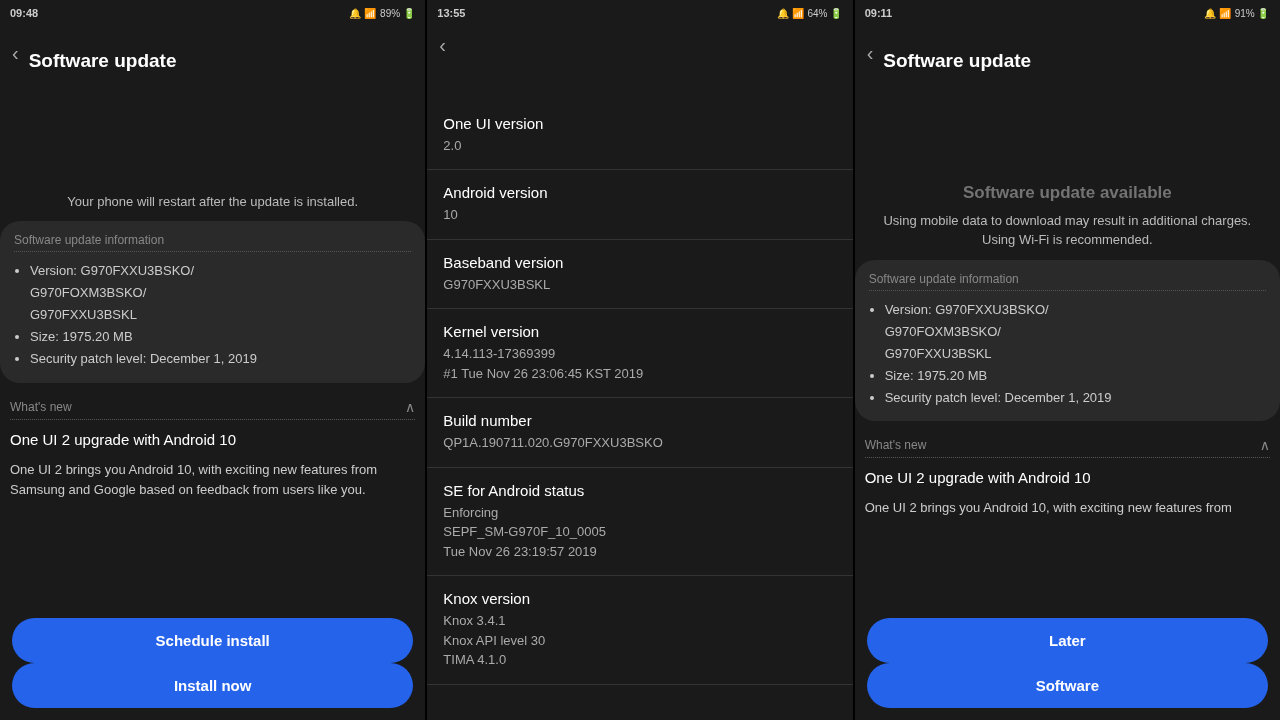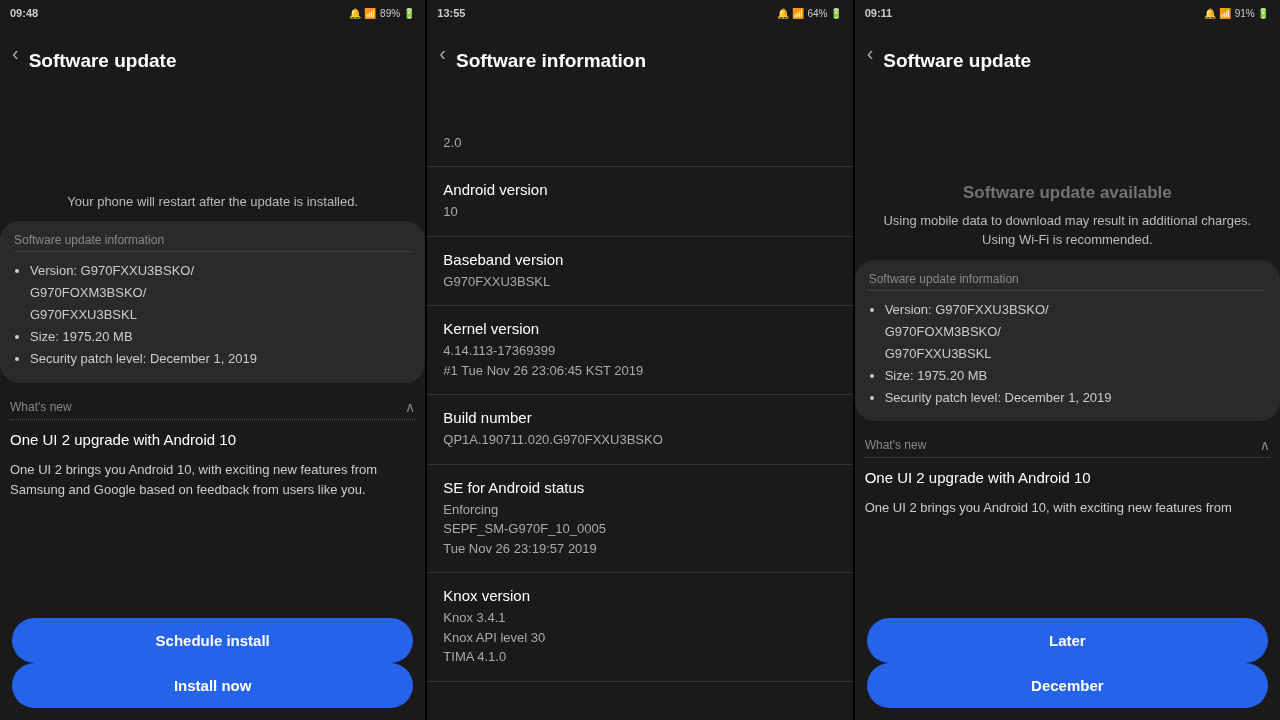--- a/index.html
+++ b/index.html
@@ -221,24 +221,24 @@
   </div>
 </div>
 
 <div class="phone-panel">
   <div class="status-bar">
     <span class="time">13:55</span>
     <span class="status-icons">🔔 📶 64% 🔋</span>
   </div>
   <div class="nav-bar">
     <span class="back-arrow">‹</span>
-    <span class="page-title">Software information</span>
   </div>
   <div class="content">
     <div class="info-list-item">
+      <div class="info-list-label">One UI version</div>
       <div class="info-list-value">2.0</div>
     </div>
     <div class="info-list-item">
       <div class="info-list-label">Android version</div>
       <div class="info-list-value">10</div>
     </div>
     <div class="info-list-item">
       <div class="info-list-label">Baseband version</div>
       <div class="info-list-value">G970FXXU3BSKL</div>
     </div>
@@ -289,15 +289,15 @@
         <span class="chevron-icon">∧</span>
       </div>
       <div class="whats-new-content">
         <div class="whats-new-heading">One UI 2 upgrade with Android 10</div>
         <p>One UI 2 brings you Android 10, with exciting new features from</p>
       </div>
     </div>
   </div>
   <div class="btn-row">
     <button class="btn">Later</button>
-    <button class="btn">December</button>
+    <button class="btn">Software</button>
   </div>
 </div>
 
 </body></html>

